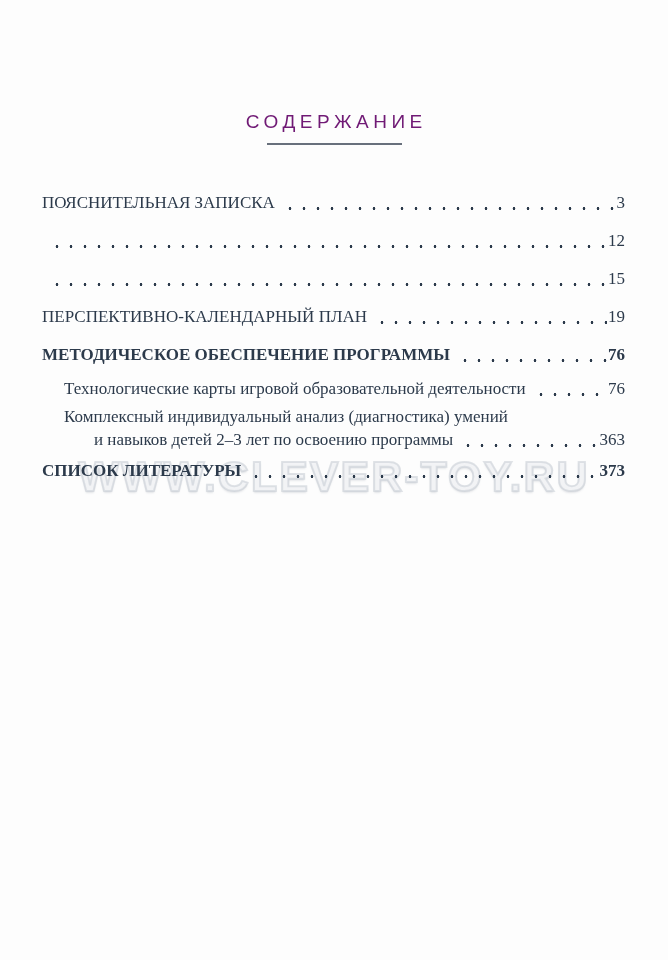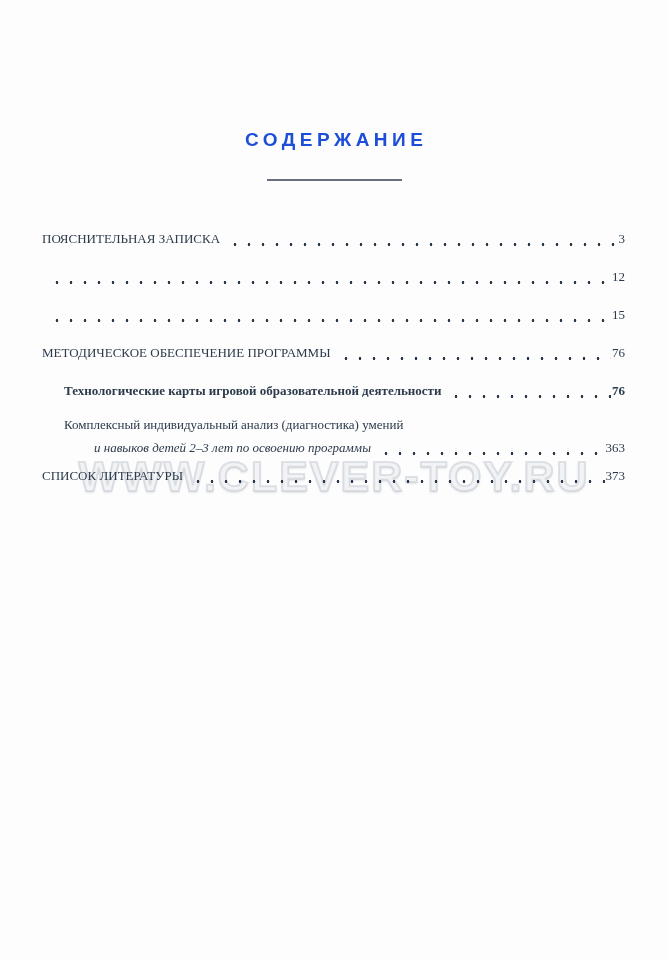--- a/index.html
+++ b/index.html
@@ -18,60 +18,60 @@
   }
   
   .title-wrap {
     padding-top: 110px;
     text-align: center;
     position: relative;
     z-index: 2;
   }
   .title {
     display: inline-block;
-    margin: 18px;
+    margin: 0;
     font-family: "Liberation Sans", sans-serif;
-    font-weight: 700;
+    font-weight: 400;
     font-size: 19px;
     line-height: 23px;
     letter-spacing: 4.5px;
     padding-left: 4.5px; 
-    color: #1d4ed8;
+    color: #701a75;
   }
   .title-rule {
     width: 135px;
     height: 2px;
     background: #68707c;
     margin: 10px auto 0;
   }
   
   .toc {
     position: relative;
     z-index: 2;
     margin: 46px 43px 16px 42px;
-    font-size: 13px;
+    font-size: 17px;
     line-height: 23px;
   }
   .toc-block { margin-bottom: 15px; }
   .toc-block:nth-child(5) { margin-bottom: 11px; font-weight: bold; }
   .toc-block:nth-child(6) { margin-bottom: 5px; }
   .toc-block:nth-child(7) { margin-bottom: 8px; }
   .toc-block:nth-child(8) { margin-bottom: 19px; font-weight: bold; }
   .toc-block:last-child { margin-bottom: 0; }
 
   .toc-row {
     display: flex;
     align-items: flex-end;
   }
   .toc-label { white-space: nowrap; }
   .toc-line1 { white-space: nowrap; }
 
   .toc-block.sub .toc-label,
   .toc-block.sub .toc-line1 { padding-left: 22px; }
-  .toc-row.wrap2 .toc-label { padding-left: 52px; font-style: italic; }
+  .toc-row.wrap2 .toc-label { padding-left: 52px; }
 
   .leader {
     flex: 1 1 auto;
     height: 23px;
     margin: 0 1px 0 8px;
     background-image: radial-gradient(circle, #2c3a4b 1.15px, rgba(44,58,75,0) 1.6px);
     background-size: 14px 5px;
     background-repeat: repeat-x;
     background-position: left 0 bottom 3px;
   }
@@ -122,20 +122,27 @@
         </div>
       </div>
       <div class="toc-block">
         <div class="toc-row">
           <span class="leader"></span>
           <span class="toc-page">15</span>
         </div>
       </div>
       <div class="toc-block">
         <div class="toc-row">
+          <span class="toc-label">ПЕРСПЕКТИВНО-КАЛЕНДАРНЫЙ ПЛАН</span>
+          <span class="leader"></span>
+          <span class="toc-page">19</span>
+        </div>
+      </div>
+      <div class="toc-block">
+        <div class="toc-row">
           <span class="toc-label">МЕТОДИЧЕСКОЕ ОБЕСПЕЧЕНИЕ ПРОГРАММЫ</span>
           <span class="leader"></span>
           <span class="toc-page">76</span>
         </div>
       </div>
       <div class="toc-block sub">
         <div class="toc-row">
           <span class="toc-label">Технологические карты игровой образовательной деятельности</span>
           <span class="leader"></span>
           <span class="toc-page">76</span>

